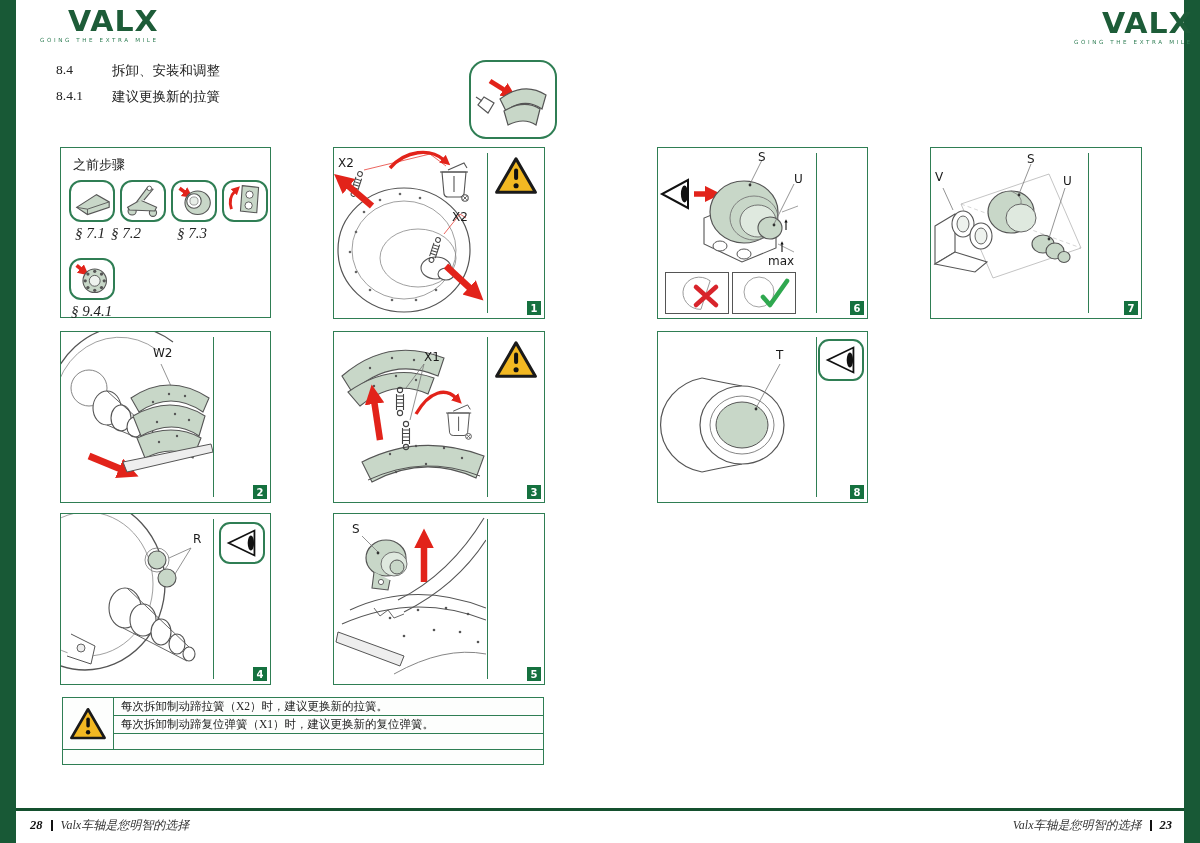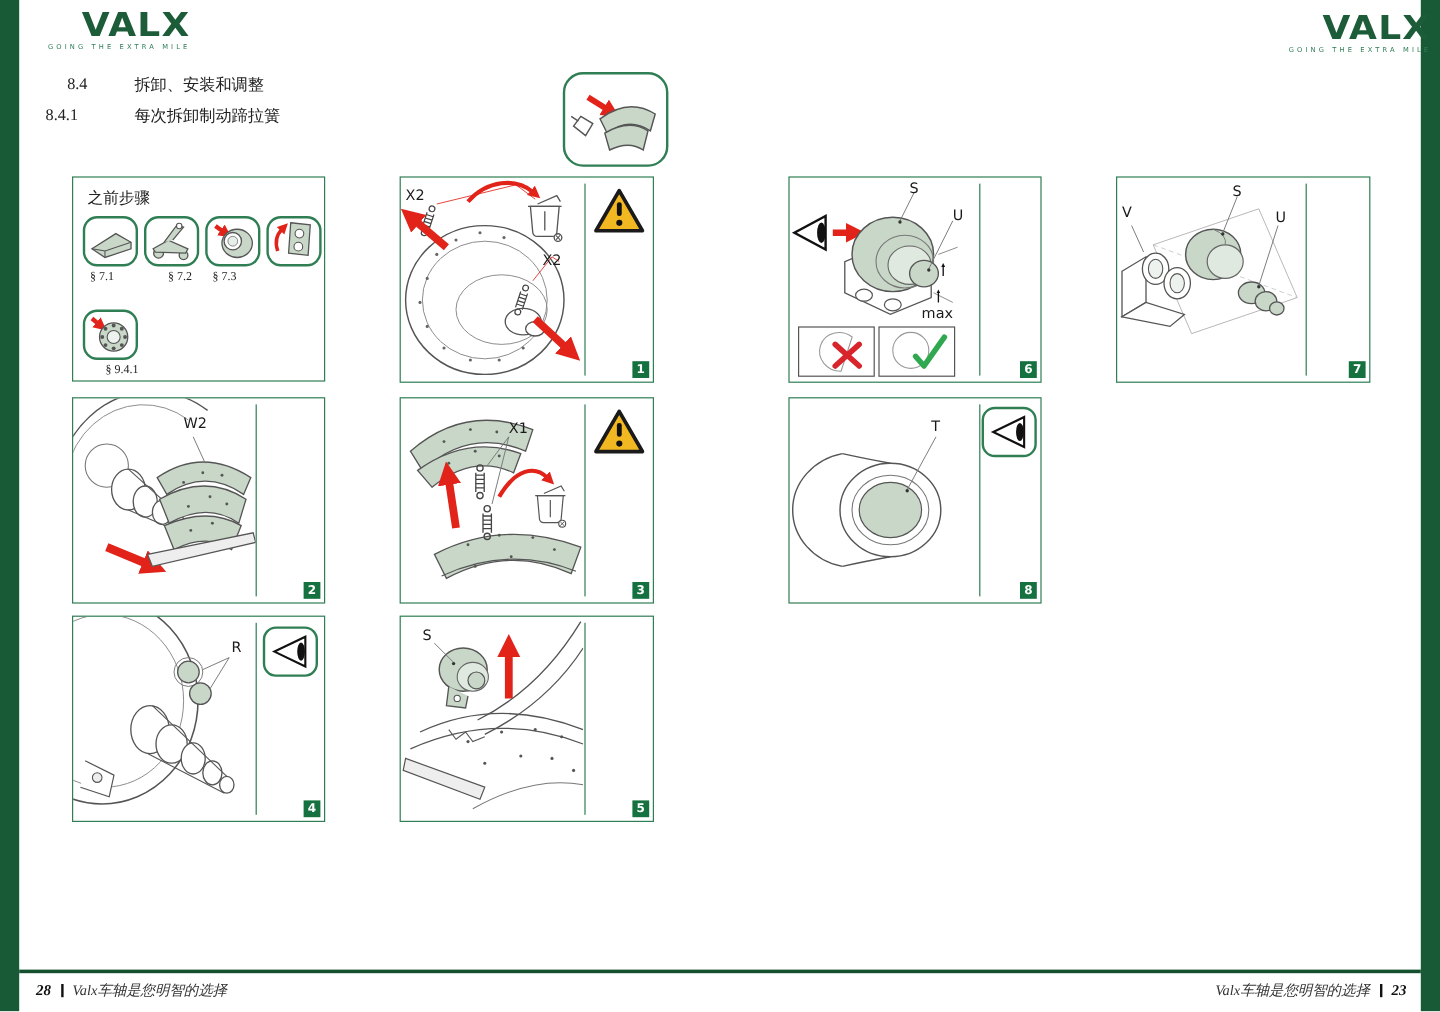--- a/index.html
+++ b/index.html
@@ -21,21 +21,21 @@
   .panel{position:absolute;border:1.6px solid #2f7e54;background:#fff;box-sizing:border-box;}
   .divider{position:absolute;top:5px;bottom:5px;width:1.5px;background:#2f7e54;}
   .badge{position:absolute;right:3px;bottom:3px;width:14px;height:14px;background:#15713f;
          color:#fff;font:bold 10px "DejaVu Sans",sans-serif;display:flex;align-items:center;
          justify-content:center;}
   .plabel{position:absolute;font-family:"DejaVu Sans",sans-serif;font-size:12px;color:#1a1a1a;}
   .eyebox{position:absolute;width:46px;height:42px;border:2.5px solid #2f7e54;border-radius:11px;
           background:#fff;display:flex;align-items:center;justify-content:center;box-sizing:border-box;}
   .iconbox{position:absolute;width:46px;height:42px;border:2px solid #2f7e54;border-radius:12px;
            background:#fff;display:flex;align-items:center;justify-content:center;box-sizing:border-box;}
-  .caption{position:absolute;font-size:10px;color:#222;white-space:nowrap;}
+  .caption{position:absolute;font-size:15px;color:#222;white-space:nowrap;font-style:italic;}
   .prev-title{position:absolute;left:12px;top:8px;font-size:13px;color:#222;}
 
   
   .warnbox{position:absolute;left:62px;top:697px;width:482px;height:68px;border:1.6px solid #2f7e54;
            background:#fdfefd;box-sizing:border-box;}
   .warn-left{position:absolute;left:0;top:0;width:50px;height:51px;border-right:1.4px solid #2f7e54;
              display:flex;align-items:center;justify-content:center;}
   .warn-row{position:absolute;left:50px;right:0;height:17px;font-size:11.5px;color:#222;
             line-height:17px;padding-left:8px;box-sizing:border-box;}
   .warn-sep{position:absolute;left:50px;right:0;height:1.2px;background:#2f7e54;}
@@ -71,22 +71,22 @@
     <div class="logo-text">VALX</div>
     <div class="logo-tag">GOING THE EXTRA MILE</div>
   </div>
   <div class="logo" style="left:1074px;top:10px;">
     <div class="logo-text">VALX</div>
     <div class="logo-tag">GOING THE EXTRA MILE</div>
   </div>
 
   <div class="hnum" style="left:56px;top:62px;">8.4</div>
   <div class="htitle" style="left:112px;top:62px;">拆卸、安装和调整</div>
-  <div class="hnum" style="left:38px;top:88px;">8.4.1</div>
-  <div class="htitle" style="left:112px;top:88px;">每次拆卸制动蹄拉簧</div>
+  <div class="hnum" style="left:56px;top:88px;">8.4.1</div>
+  <div class="htitle" style="left:112px;top:88px;">建议更换新的拉簧</div>
 
   <div class="iconbox" style="left:469px;top:60px;width:88px;height:79px;border-width:2.5px;border-radius:17px;">
     <svg width="78" height="66" viewBox="0 0 78 66">
       <line x1="16" y1="14" x2="32" y2="24" stroke="#E2231A" stroke-width="5" marker-end="url(#mr)"></line>
       <path d="M26,32 Q50,14 72,28 L68,42 Q50,30 32,44 Z" fill="#c8d7c8" stroke="#555" stroke-width="1.2"></path>
       <path d="M30,44 Q50,32 66,42 L62,58 Q50,50 34,58 Z" fill="#c8d7c8" stroke="#555" stroke-width="1.2"></path>
       <path d="M10,30 L20,36 L14,46 L4,38 Z" fill="#fff" stroke="#555" stroke-width="1.2"></path>
       <line x1="8" y1="34" x2="2" y2="30" stroke="#555" stroke-width="1.2"></line>
     </svg>
   </div>
@@ -104,21 +104,21 @@
 
     <div class="iconbox" style="left:59px;top:32px;">
       <svg width="42" height="38" viewBox="0 0 46 42">
         <circle cx="11" cy="32" r="4.5" fill="#c8d7c8" stroke="#555" stroke-width="1.2"></circle>
         <circle cx="34" cy="34" r="4" fill="#c8d7c8" stroke="#555" stroke-width="1.2"></circle>
         <path d="M6,28 L20,20 L38,28 L36,32 L8,31 Z" fill="#c8d7c8" stroke="#555" stroke-width="1.2"></path>
         <path d="M16,22 L28,6 L34,8 L24,20" fill="#c8d7c8" stroke="#555" stroke-width="1.2"></path>
         <circle cx="30" cy="7" r="2.5" fill="#fff" stroke="#555" stroke-width="1"></circle>
       </svg>
     </div>
-    <div class="caption" style="left:79px;top:77px;text-align:center;">§ 7.2</div>
+    <div class="caption" style="left:50px;top:77px;text-align:center;">§ 7.2</div>
 
     <div class="iconbox" style="left:110px;top:32px;">
       <svg width="42" height="38" viewBox="0 0 46 42">
         <line x1="7" y1="7" x2="14" y2="12" stroke="#E2231A" stroke-width="4" marker-end="url(#mr)"></line>
         <ellipse cx="27" cy="23" rx="14" ry="13" fill="#c8d7c8" stroke="#555" stroke-width="1.2"></ellipse>
         <ellipse cx="23" cy="21" rx="8" ry="8" fill="#fff" stroke="#555" stroke-width="1.2"></ellipse>
         <ellipse cx="23" cy="21" rx="4.5" ry="4.5" fill="#e8eee8" stroke="#777" stroke-width="0.8"></ellipse>
       </svg>
     </div>
     <div class="caption" style="left:116px;top:77px;">§ 7.3</div>
@@ -142,21 +142,21 @@
             <circle cx="33.5" cy="15.5" r="1.8"></circle>
             <circle cx="36.5" cy="23" r="1.8"></circle>
           <circle cx="33.5" cy="30.5" r="1.8"></circle>
             <circle cx="26" cy="33.5" r="1.8"></circle>
             <circle cx="18.5" cy="30.5" r="1.8"></circle>
           <circle cx="15.5" cy="23" r="1.8"></circle>
             <circle cx="18.5" cy="15.5" r="1.8"></circle>
         </g>
       </svg>
     </div>
-    <div class="caption" style="left:10px;top:155px;margin-left:17px;">§ 9.4.1</div>
+    <div class="caption" style="left:10px;top:155px;">§ 9.4.1</div>
   </div>
 
   <div class="panel" style="left:333px;top:147px;width:212px;height:172px;">
     <svg width="152" height="168" viewBox="0 0 152 168">
       <ellipse cx="70" cy="102" rx="66" ry="62" fill="#fff" stroke="#555" stroke-width="1.2"></ellipse>
       <ellipse cx="70" cy="102" rx="52" ry="49" fill="none" stroke="#888" stroke-width="0.8"></ellipse>
       <ellipse cx="84" cy="110" rx="38" ry="29" fill="none" stroke="#888" stroke-width="0.8"></ellipse>
       <ellipse cx="102" cy="120" rx="15" ry="11" fill="#fff" stroke="#555" stroke-width="1.1"></ellipse>
       <ellipse cx="112" cy="126" rx="8" ry="6" fill="#fff" stroke="#555" stroke-width="1.1"></ellipse>
       <g fill="#666">
@@ -447,20 +447,34 @@
           <circle cx="144" cy="128" r="1.3"></circle>
         </g>
       <polygon points="4,118 70,142 66,152 2,128" fill="#eee" stroke="#555" stroke-width="1"></polygon>
       <path d="M60,160 Q110,132 152,140" fill="none" stroke="#777" stroke-width="0.9"></path>
     </svg>
     <span class="plabel" style="left:18px;top:8px;">S</span>
     <div class="divider" style="right:56px;"></div>
     <div class="badge">5</div>
   </div>
 
+  <div class="warnbox">
+    <div class="warn-left">
+      <svg width="38" height="34" viewBox="0 0 50 45">
+        <path d="M25 3 L47 41 H3 Z" fill="#F2B822" stroke="#1a1a1a" stroke-width="3.5" stroke-linejoin="round"></path>
+        <rect x="22.8" y="14" width="4.6" height="13" rx="2.2" fill="#111"></rect>
+          <circle cx="25.1" cy="33.5" r="2.9" fill="#111"></circle>
+      </svg>
+    </div>
+    <div class="warn-row" style="top:0;">每次拆卸制动蹄拉簧（X2）时，建议更换新的拉簧。</div>
+    <div class="warn-sep" style="top:17px;"></div>
+    <div class="warn-row" style="top:18px;">每次拆卸制动蹄复位弹簧（X1）时，建议更换新的复位弹簧。</div>
+    <div class="warn-sep" style="top:35px;"></div>
+    <div class="warn-sep full" style="top:51px;"></div>
+  </div>
 
   <div class="footrule"></div>
   <div class="footer" style="left:30px;">
     <span class="pgnum">28</span>
     <span class="fsep"></span>
     <span>Valx车轴是您明智的选择</span>
   </div>
   <div class="footer" style="right:28px;">
     <span>Valx车轴是您明智的选择</span>
     <span class="fsep"></span>

